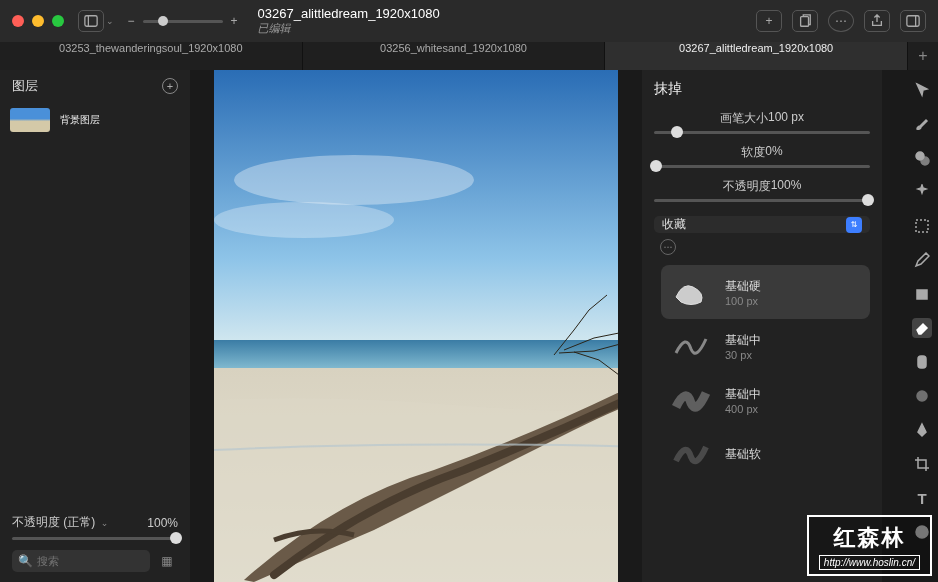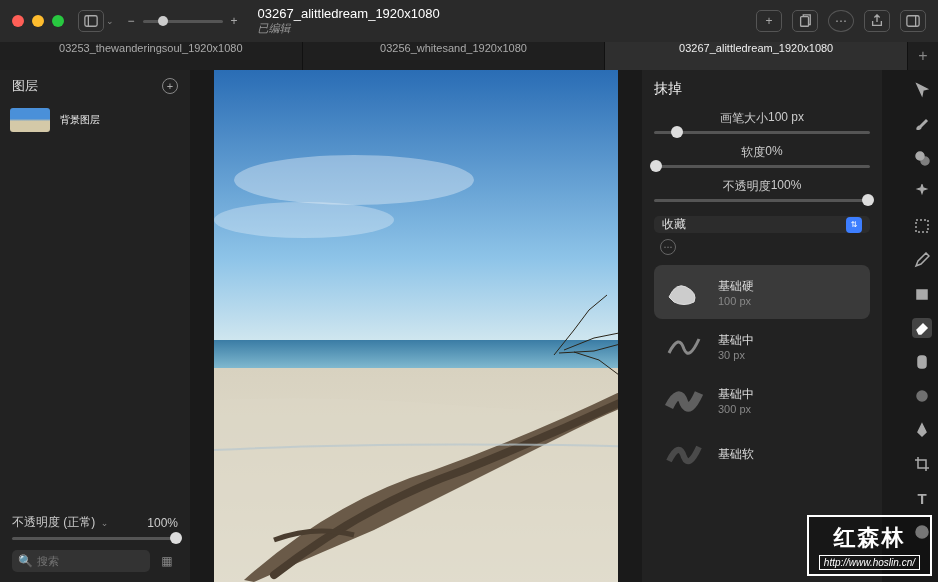--- a/index.html
+++ b/index.html
@@ -40,21 +40,21 @@
 .photo { position:absolute; left:0; top:0; width:476px; height:512px; }
 .sidebar-right { width:240px; background:#222; padding:10px 12px; overflow:hidden; }
 .tool-title { color:#eee; font-size:14px; margin-bottom:12px; }
 .param { margin-bottom:10px; }
 .param-row { display:flex; justify-content:center; color:#ccc; font-size:12px; margin-bottom:4px; }
 .dropdown { height:24px; background:#2c2c2c; border-radius:5px; display:flex; align-items:center; padding:0 8px; justify-content:space-between; color:#ddd; font-size:12px; cursor:pointer; margin-top:4px; }
 .dd-arrows { width:16px; height:16px; background:#3d7eff; border-radius:4px; display:flex; align-items:center; justify-content:center; color:#fff; font-size:8px; }
 .dd-more { width:16px; height:16px; border:1px solid #666; border-radius:50%; display:flex; align-items:center; justify-content:center; font-size:9px; color:#aaa; margin-left:6px; }
 .preset-row { display:flex; gap:6px;flex-direction:column; }
 .brush-list { margin-top:10px; }
-.brush-item { display:flex; align-items:center; gap:12px; padding:10px 8px; border-radius:8px; cursor:pointer; }
+.brush-item { display:flex; align-items:center; gap:12px; padding:10px 8px; border-radius:8px; cursor:pointer;margin-left:7px; }
 .brush-item.active { background:#3a3a3a; }
 .brush-prev { width:44px; height:34px; display:flex; align-items:center; justify-content:center; }
 .brush-prev svg { stroke:#888; fill:none; }
 .brush-item.active .brush-prev svg { stroke:#ddd; fill:#ddd; }
 .brush-info .n { color:#ddd; font-size:12px; }
 .brush-info .s { color:#888; font-size:11px; }
 .toolbar-right { width:32px; background:#1a1a1a; display:flex; flex-direction:column; align-items:center; padding-top:10px; gap:14px; }
 .tool { width:20px; height:20px; display:flex; align-items:center; justify-content:center; cursor:pointer; color:#aaa; border-radius:4px; }
 .tool.active { background:#444; color:#fff; }
 .tool svg { width:16px; height:16px; stroke:currentColor; fill:none; stroke-width:1.5; }
@@ -246,21 +246,21 @@
           </div>
       </div>
       <div class="brush-item">
         <div class="brush-prev">
             <svg width="40" height="30" viewBox="0 0 40 30">
               <path d="M5 22 Q15 2 20 18 Q25 30 35 8" stroke-width="9" stroke-opacity="0.6"></path>
             </svg>
           </div>
         <div class="brush-info">
             <div class="n">基础中</div>
-            <div class="s">300 px</div>
+            <div class="s">400 px</div>
           </div>
       </div>
       <div class="brush-item">
         <div class="brush-prev">
             <svg width="40" height="30" viewBox="0 0 40 30">
               <path d="M5 22 Q15 2 20 18 Q25 30 35 8" stroke-width="6" stroke-opacity="0.4"></path>
             </svg>
           </div>
         <div class="brush-info">
             <div class="n">基础软</div>

